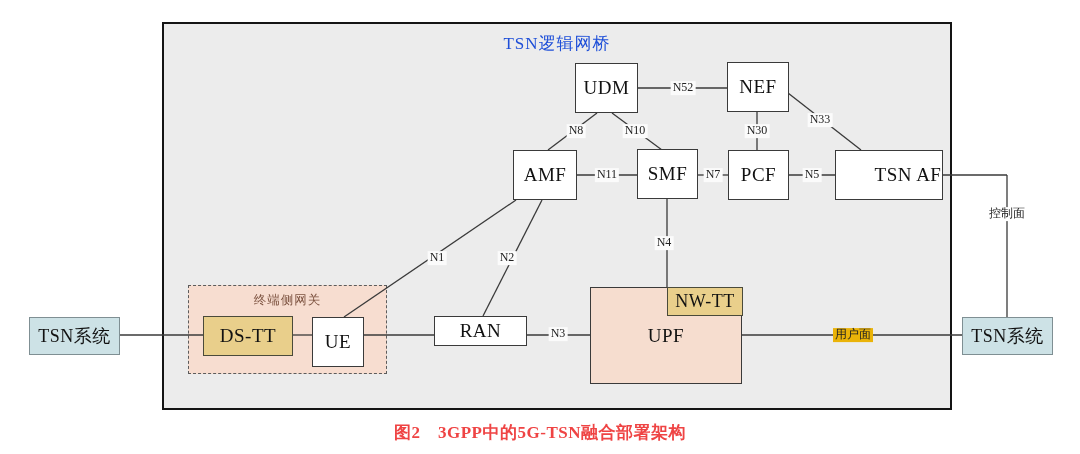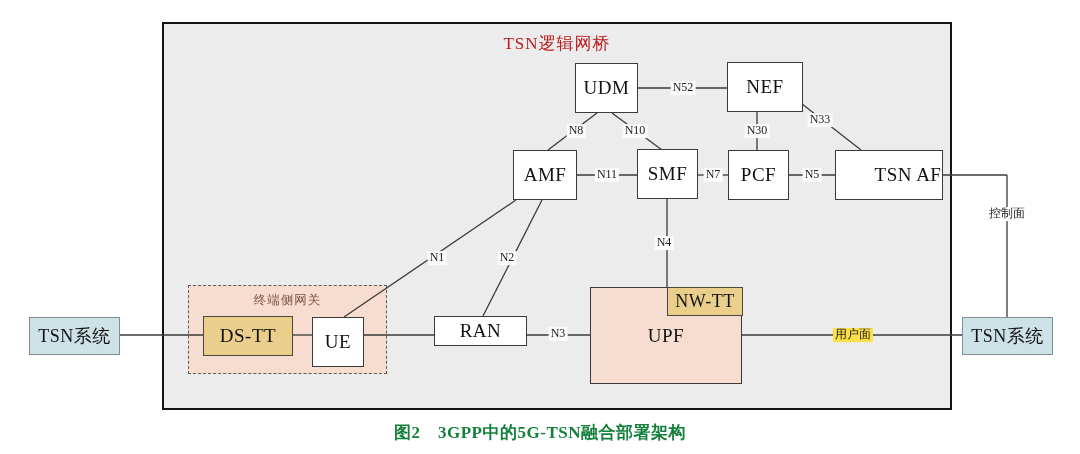--- a/index.html
+++ b/index.html
@@ -6,21 +6,21 @@
   .canvas{
     position:relative;width:1080px;height:454px;background:#ffffff;
     font-family:"Liberation Serif","DejaVu Serif",serif;color:#1a1a1a;overflow:hidden;
   }
   .bridge{
     position:absolute;left:162px;top:22px;width:790px;height:388px;
     background:#ececec;border:2.5px solid #141414;box-sizing:border-box;
   }
   .bridge-title{
     position:absolute;left:0;top:8px;width:100%;text-align:center;
-    font-size:17px;letter-spacing:1px;color:#b91c1c;
+    font-size:17px;letter-spacing:1px;color:#1d4ed8;
   }
   .wires{position:absolute;left:0;top:0;width:1080px;height:454px;pointer-events:none;}
   .node{
     position:absolute;box-sizing:border-box;display:flex;align-items:center;justify-content:center;
     background:#ffffff;border:1.5px solid #3a3a3a;font-size:19px;color:#111;
     letter-spacing:0.5px;
   }
   .node.tt{background:#e9cf8b;border-color:#4a4a3a;}
   .node.upf{background:#f6ddcf;border-color:#3a3a3a;}
   .node.tsn-sys{background:#cde2e6;border-color:#7f8f93;font-size:18px;text-align:right;}
@@ -31,24 +31,24 @@
   }
   .gateway-label{
     position:absolute;left:0;top:6px;width:100%;text-align:center;
     font-size:12.5px;color:#7d5340;letter-spacing:1px;
   }
   .edge-label{
     position:absolute;transform:translate(-50%,-50%);font-size:12px;color:#222;
     background:#fbfbfb;padding:0 2px;line-height:1.15;white-space:nowrap;
   }
   .edge-label.on-white{background:#ffffff;}
-  .edge-label.on-gray{background:#fde047;}
+  .edge-label.on-gray{background:#eab308;}
   .caption{
     position:absolute;left:0;top:421px;width:1080px;text-align:center;
-    font-size:17px;font-weight:bold;color:#15803d;letter-spacing:0.5px;
+    font-size:17px;font-weight:bold;color:#ef4444;letter-spacing:0.5px;
   }
 </style>
 </head>
 <body>
 
 <div class="canvas">
 
   <div class="bridge">
     <div class="bridge-title">TSN逻辑网桥</div>
   </div>
@@ -77,21 +77,21 @@
       <line x1="742" y1="335" x2="962" y2="335"></line>
       <line x1="942" y1="175" x2="1007" y2="175"></line>
       <line x1="1007" y1="175" x2="1007" y2="317"></line>
     </g>
   </svg>
 
   <div class="node" style="left:575px;top:63px;width:63px;height:50px;">
       <span>UDM</span>
     </div>
 
-  <div class="node" style="left:727px;top:62px;width:76px;height:50px;">
+  <div class="node" style="left:727px;top:62px;width:62px;height:50px;">
       <span>NEF</span>
     </div>
 
   <div class="node" style="left:513px;top:150px;width:64px;height:50px;">
       <span>AMF</span>
     </div>
 
   <div class="node" style="left:637px;top:149px;width:61px;height:50px;">
       <span>SMF</span>
     </div>

